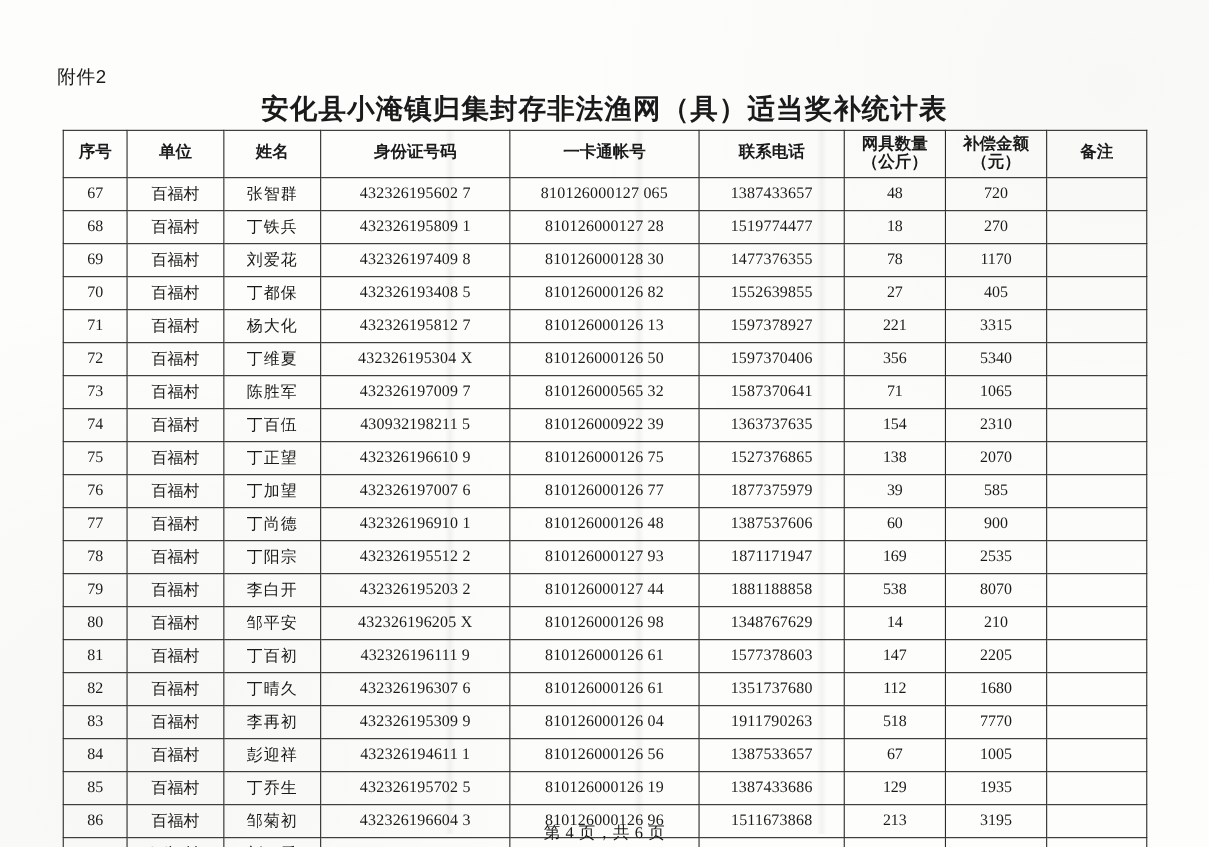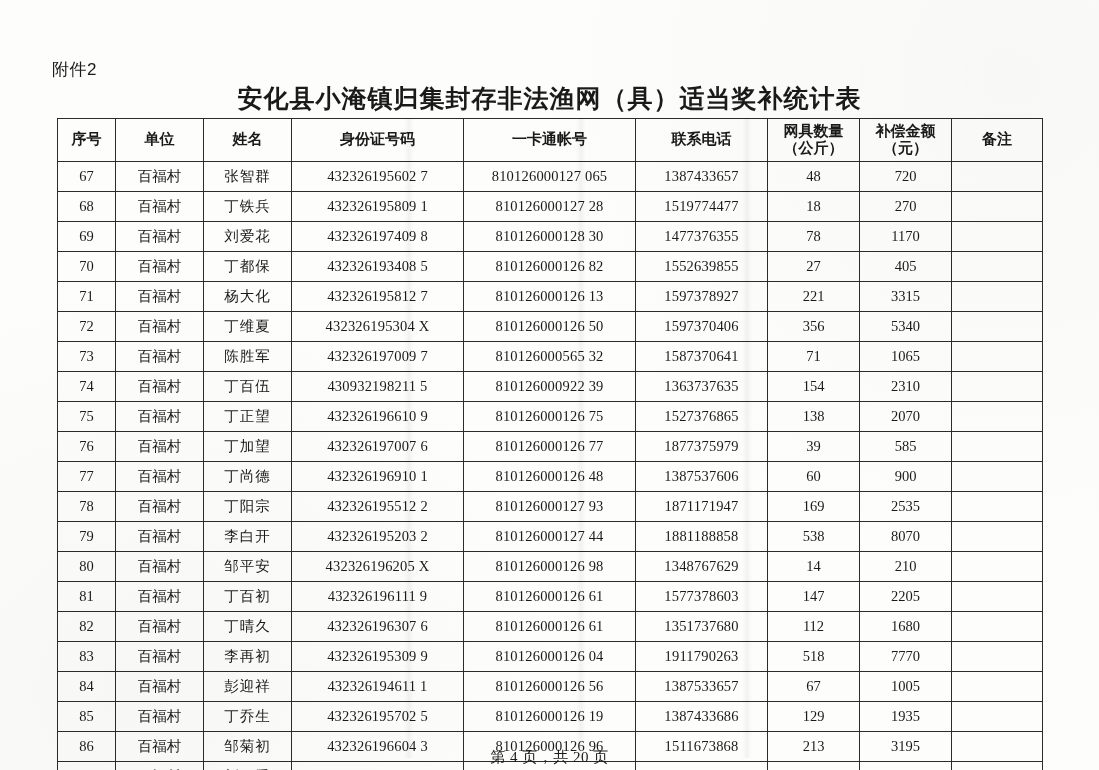--- a/index.html
+++ b/index.html
@@ -399,14 +399,14 @@
           </tr>
         </tbody>
     </table>
   </div>
 
   <div class="fold f1"></div>
   <div class="fold f2"></div>
   <div class="fold f3"></div>
   <div class="noise"></div>
 
-  <div class="footer">第 4 页，共 20 页</div>
+  <div class="footer">第 4 页，共 6 页</div>
 </div>
 
 </body></html>

